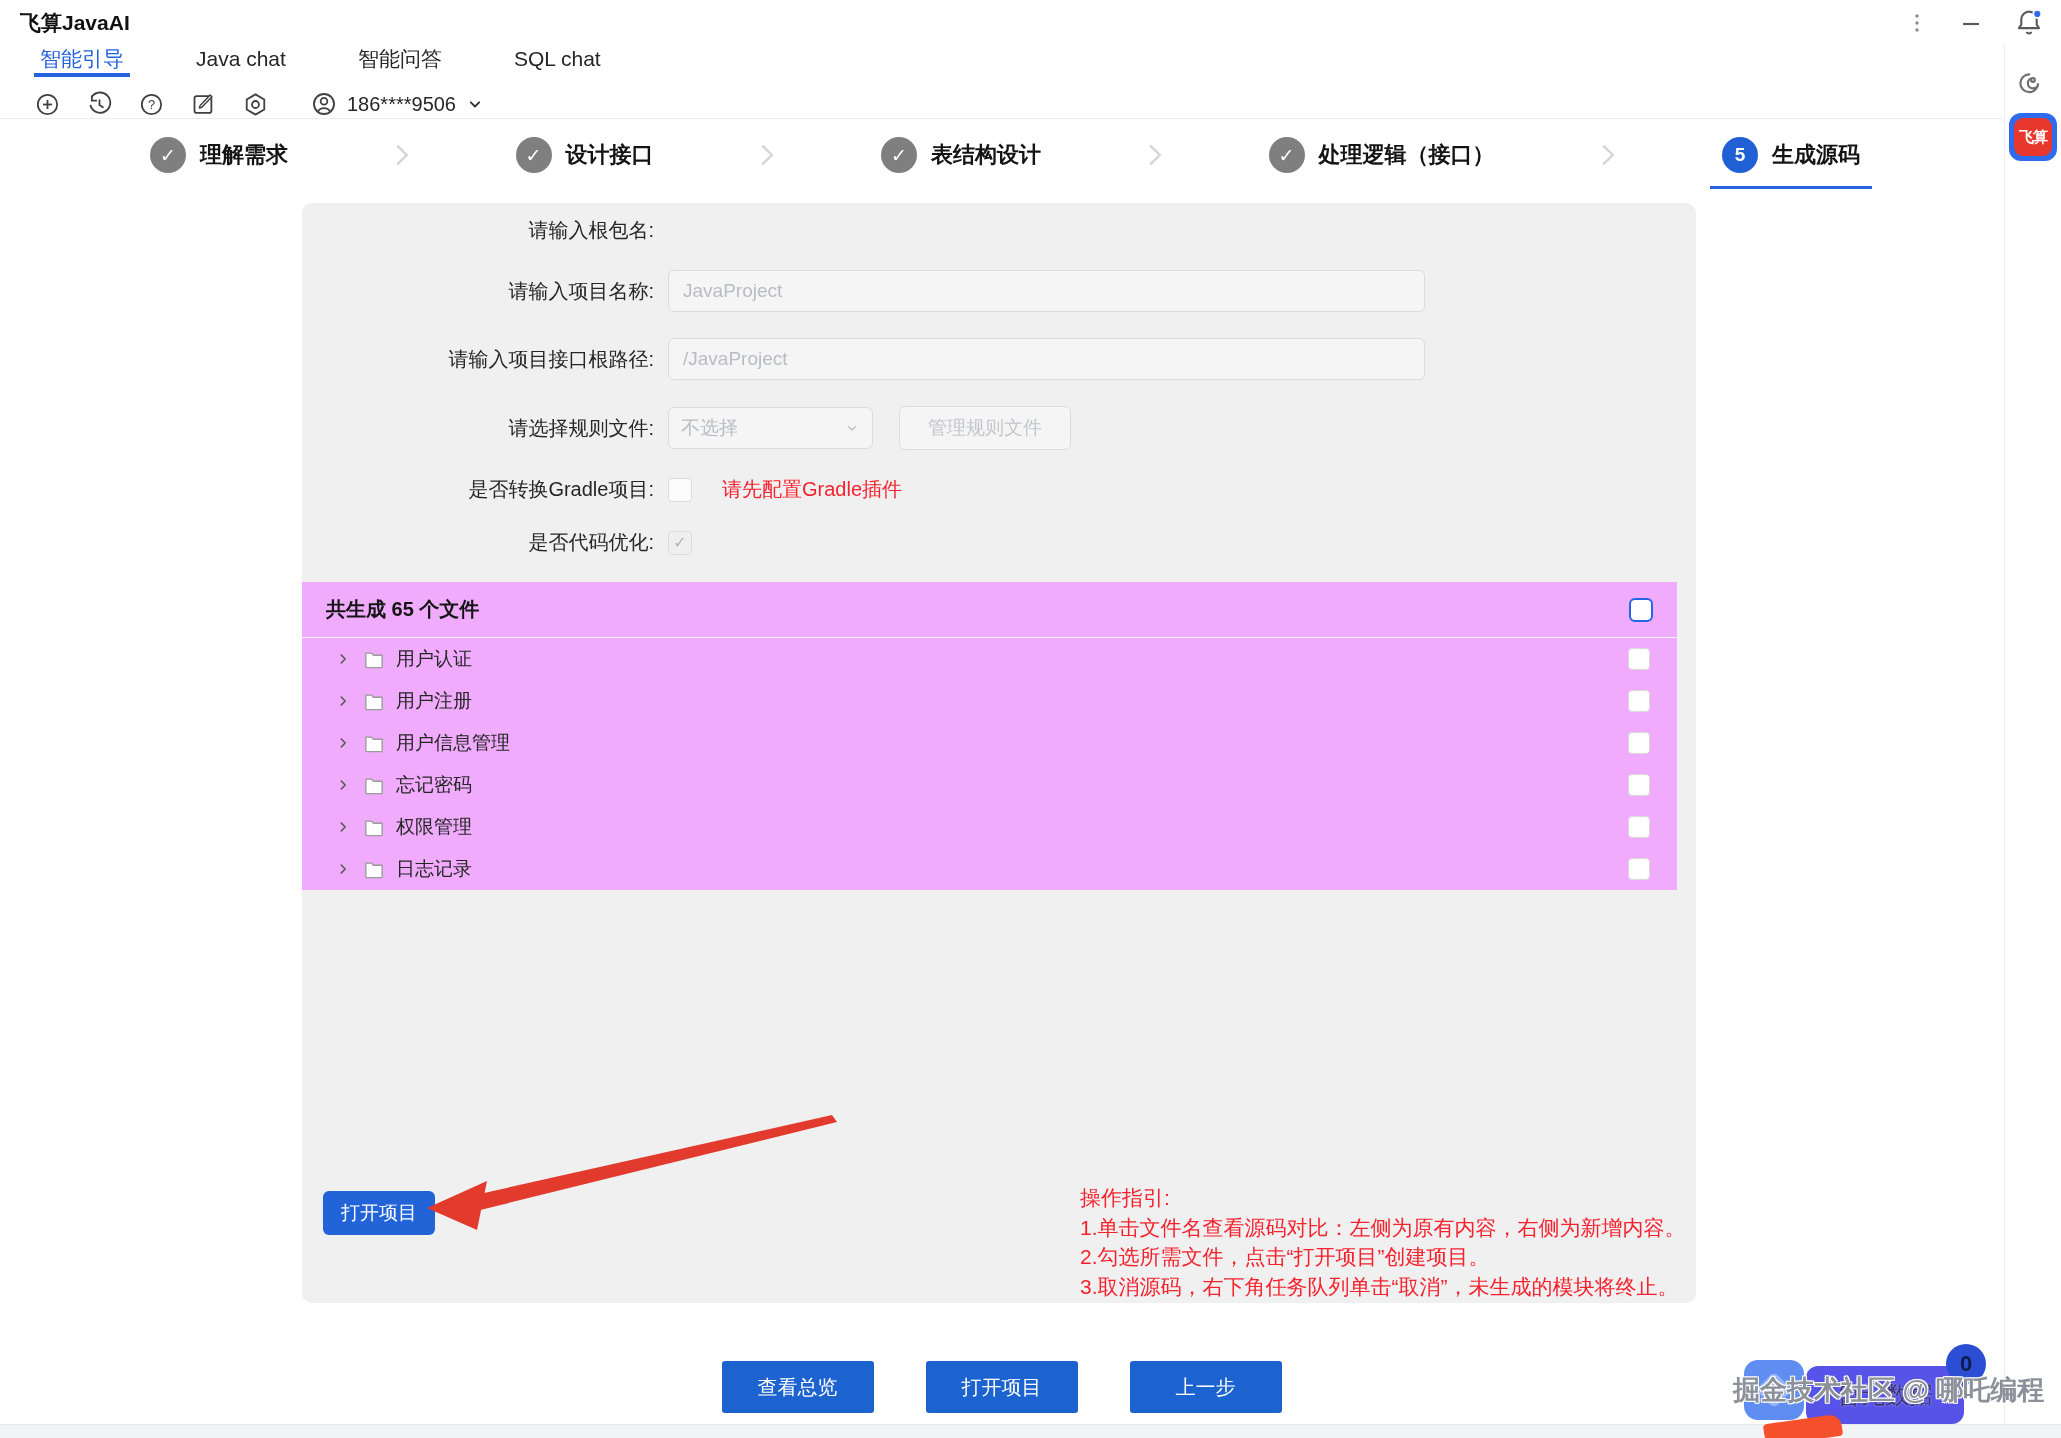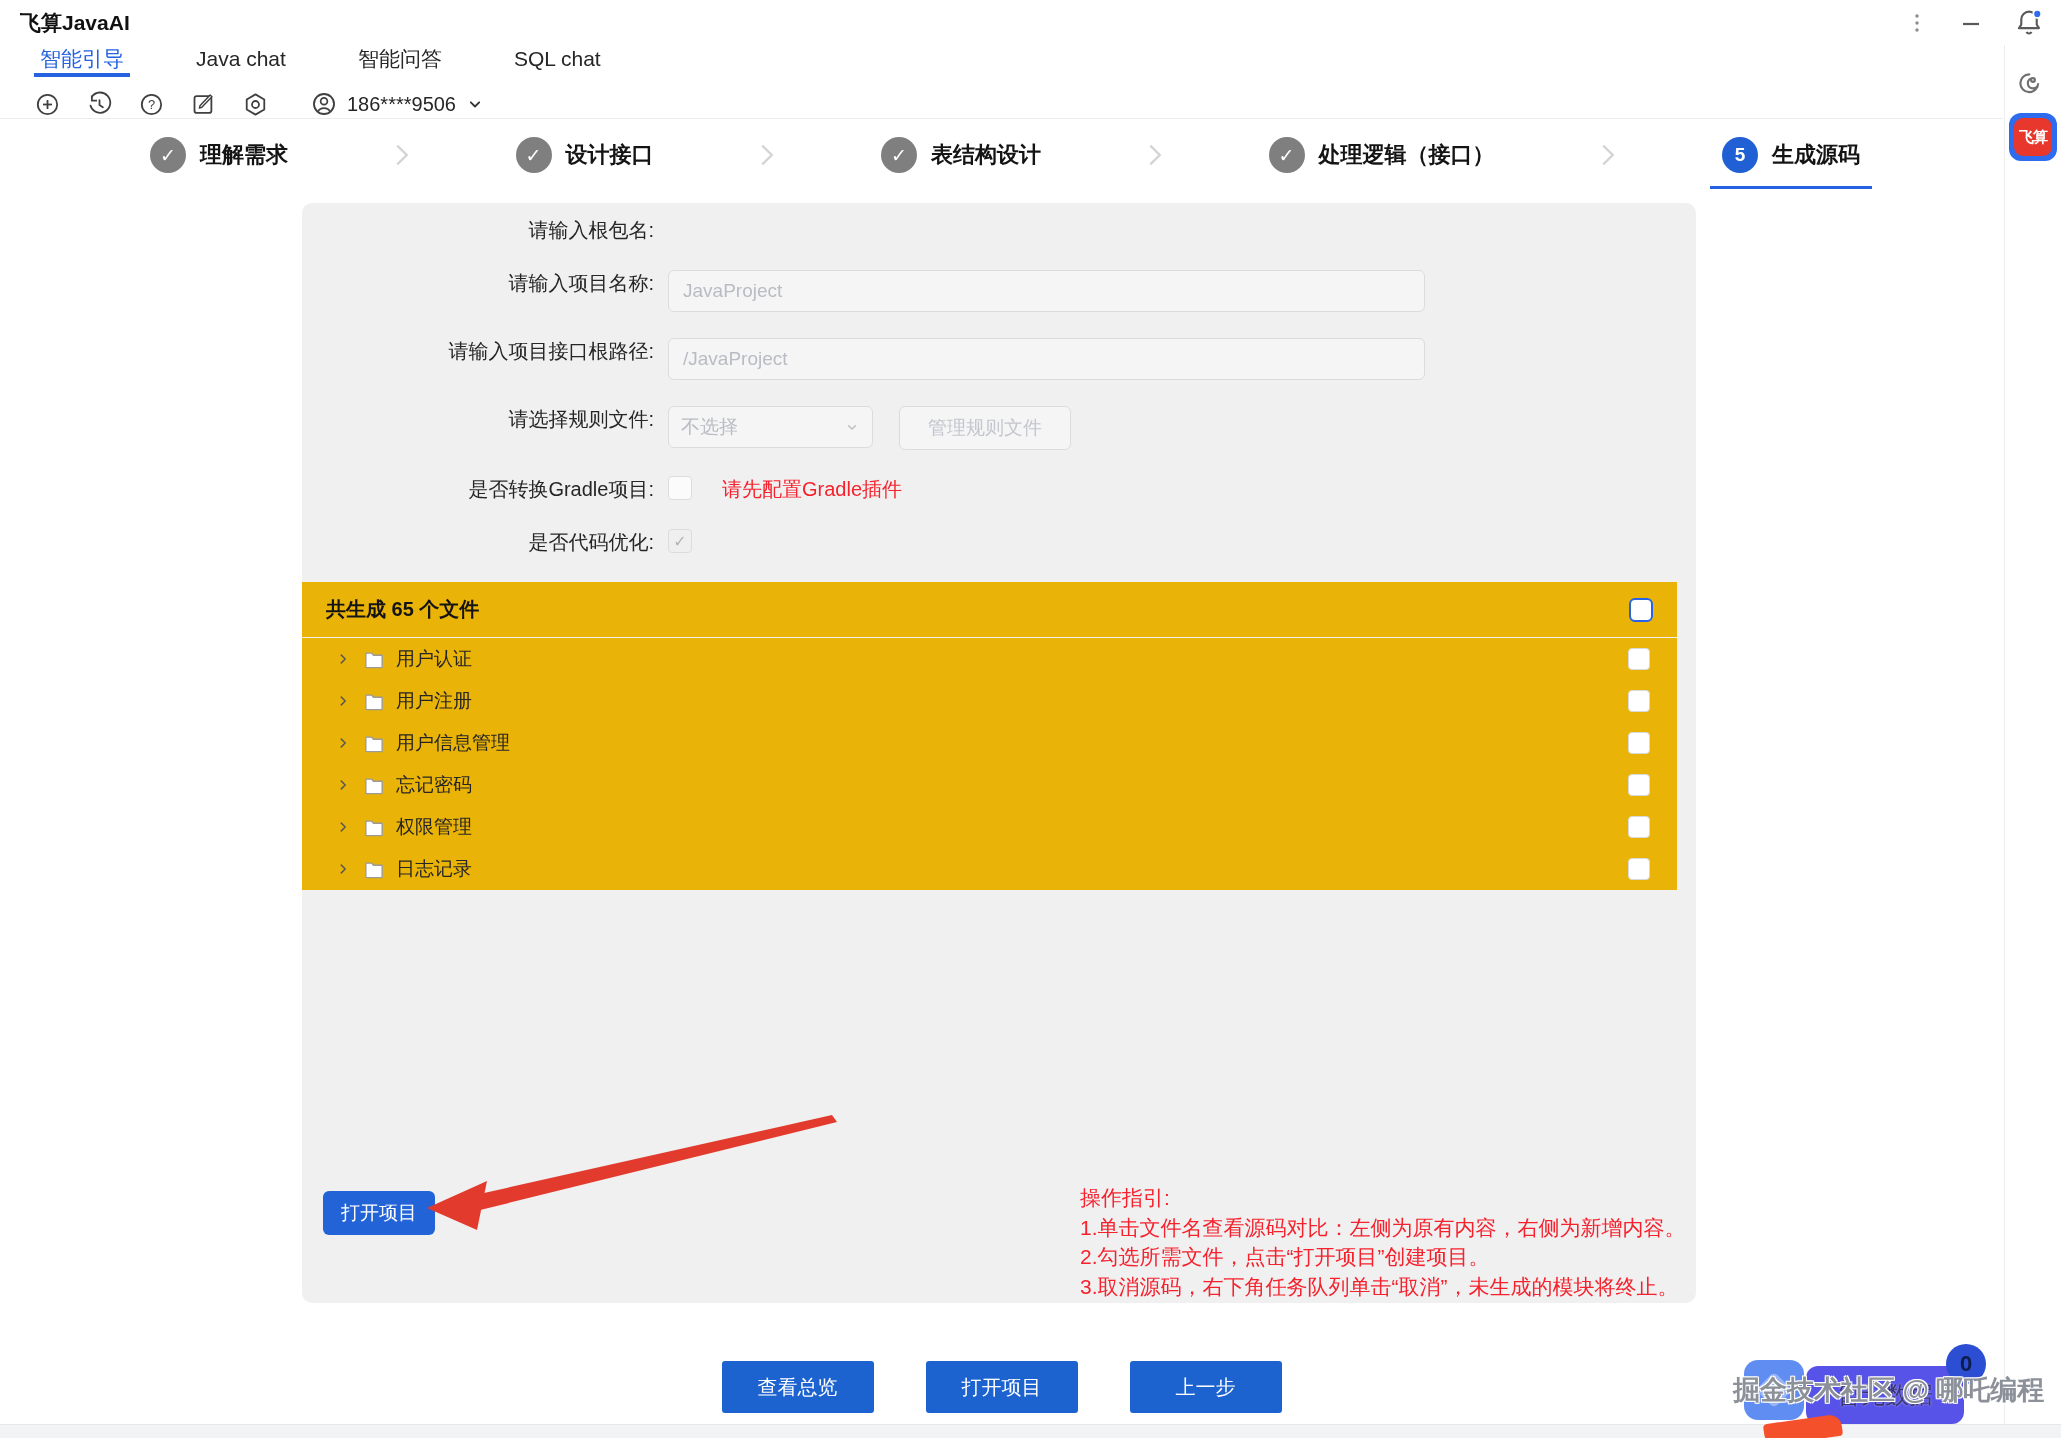--- a/index.html
+++ b/index.html
@@ -27,30 +27,30 @@
   .steps { height:72px; display:flex; align-items:center; justify-content:space-between; padding:0 143px 0 150px; }
   .step { display:flex; align-items:center; gap:14px; height:100%; position:relative; }
   .step-circle { width:36px; height:36px; border-radius:50%; background:#7f7f7f; color:#fff; display:flex; align-items:center; justify-content:center; font-size:19px; font-weight:700; flex:0 0 auto; }
   .step.current .step-circle { background:#2060d4; }
   .step-label { font-size:22px; font-weight:700; color:#141414; white-space:nowrap; }
   .step.current::after { content:""; position:absolute; left:-12px; right:-12px; bottom:2px; height:3px; background:#2462e0; }
   .step-sep { display:flex; align-items:center; }
 
   
   .content-panel { position:relative; margin:12px 0 0 302px; width:1394px; height:1100px; background:#f0f0f1; border-radius:10px; padding-top:14px; }
-  .form-row { display:flex; margin-bottom:26px; }
+  .form-row { display:flex; align-items:center; margin-bottom:26px; }
   .form-label { width:366px; text-align:right; padding-right:14px; font-size:20px; color:#262626; flex:0 0 auto; }
   .text-input { width:757px; height:42px; border:1px solid #dcdcdc; border-radius:6px; background:#f5f5f6; padding:0 14px; font-size:19px; color:#b9bcc2; outline:none; font-family:inherit; }
   .select-box { width:205px; height:42px; border:1px solid #dcdcdc; border-radius:6px; background:#f5f5f6; display:flex; align-items:center; justify-content:space-between; padding:0 12px; font-size:19px; color:#b9bcc2; cursor:pointer; }
   .manage-btn { margin-left:26px; height:44px; padding:0 28px; border:1px solid #dcdcdc; border-radius:6px; background:#f5f5f6; color:#c3c6cc; font-size:19px; font-family:inherit; cursor:pointer; }
   .checkbox { width:24px; height:24px; border:1px solid #dcdcdc; border-radius:4px; background:#fbfbfb; display:flex; align-items:center; justify-content:center; cursor:pointer; }
   .checkbox.checked-disabled { background:#efefef; color:#b3b3b3; font-size:16px; font-weight:700; }
   .gradle-warning { margin-left:30px; font-size:20px; color:#f5222d; }
 
-  .file-panel { margin:8px 19px 0 0; background:#eab308; }
+  .file-panel { margin:8px 19px 0 0; background:#f0abfc; }
   .file-header { height:56px; display:flex; align-items:center; justify-content:space-between; padding:0 24px; border-bottom:1px solid #f0f0f0; }
   .file-summary { font-size:20px; font-weight:700; color:#141414; }
   .checkbox.select-all { width:24px; height:24px; border:2px solid #2563eb; border-radius:6px; background:#fff; }
   .file-row { height:42px; display:flex; align-items:center; padding:0 27px 0 33px; }
   .file-row .expand { display:flex; align-items:center; margin-right:12px; cursor:pointer; }
   .file-row .folder { display:flex; align-items:center; margin-right:11px; }
   .file-name { font-size:19px; color:#262626; cursor:pointer; }
   .file-row .checkbox { width:22px; height:22px; margin-left:auto; background:#fff; border-color:#d9d9d9; }
 
   .open-project-btn { position:absolute; left:21px; top:988px; height:44px; padding:0 18px; background:#2264d8; color:#fff; font-size:19px; border:none; border-radius:6px; font-family:inherit; cursor:pointer; }

